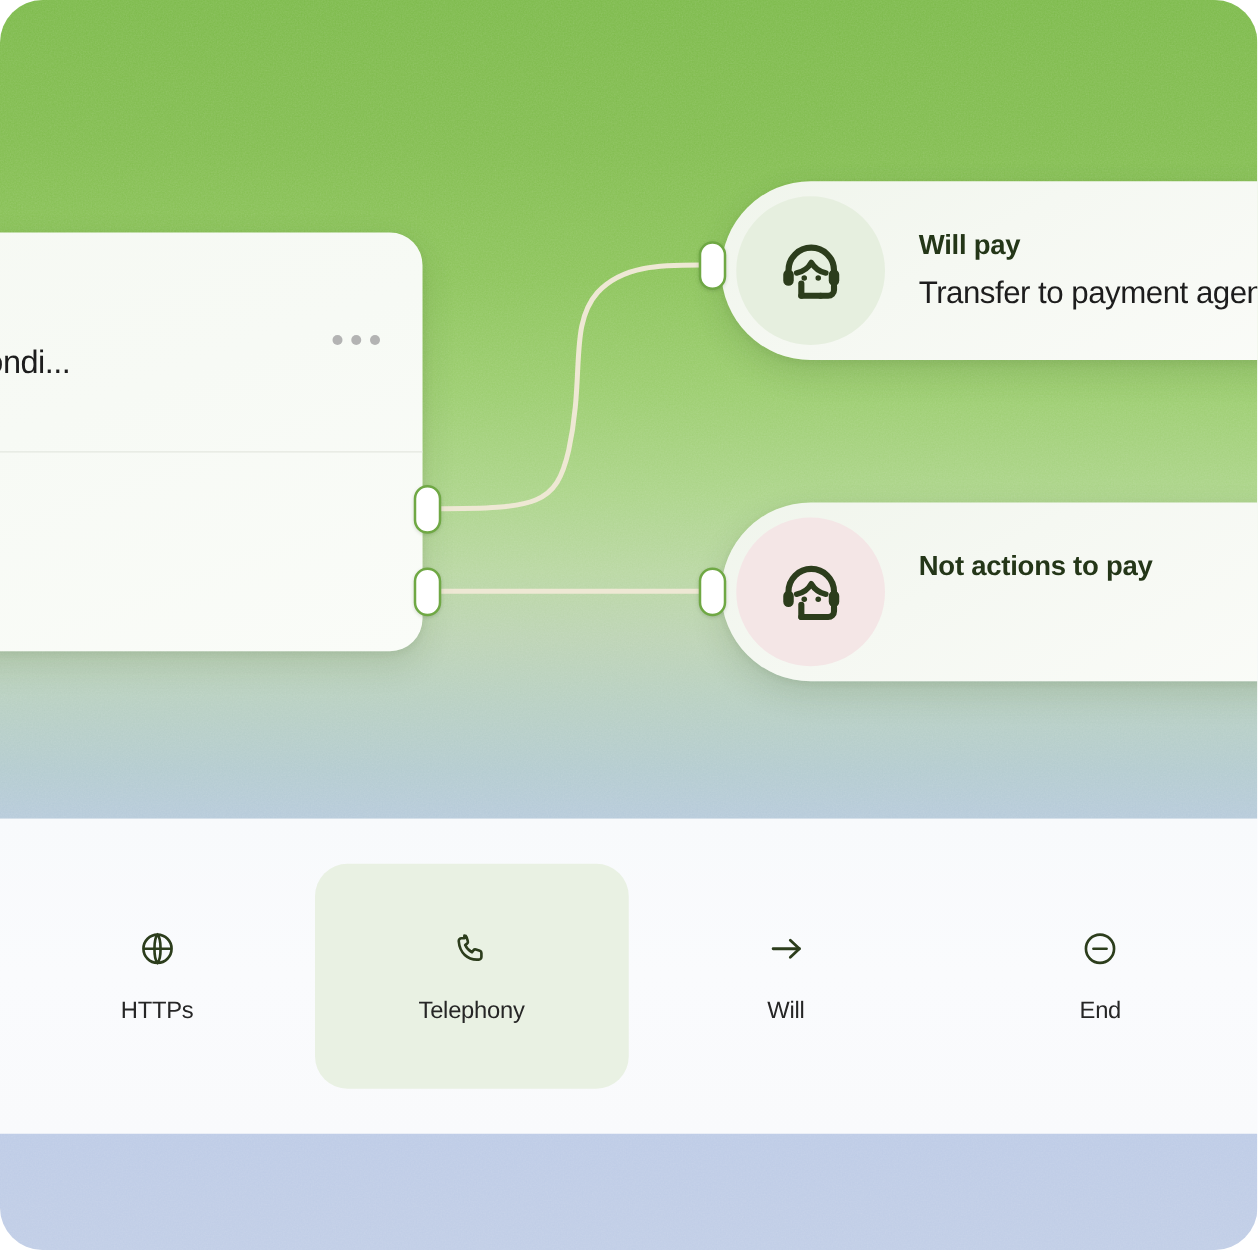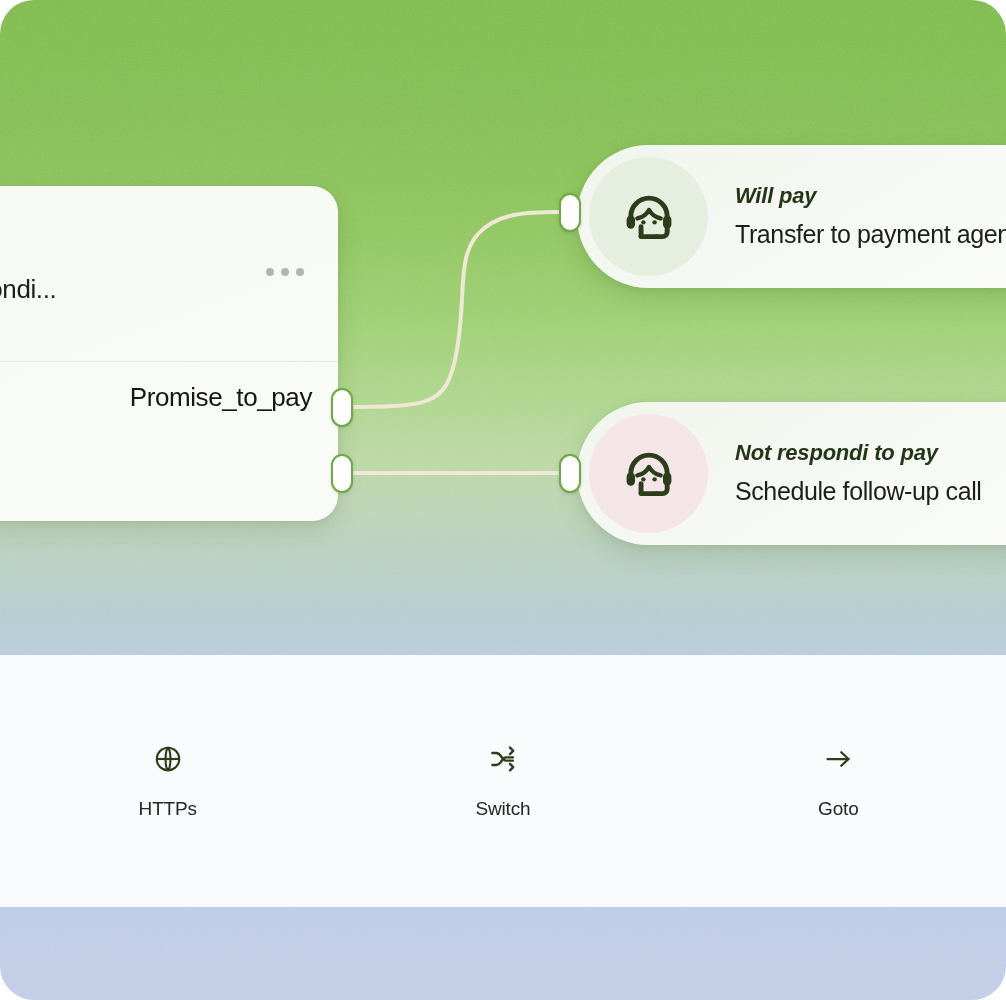--- a/index.html
+++ b/index.html
@@ -56,21 +56,21 @@
   .tcard{position:absolute;left:577px;width:520px;height:143px;border-radius:72px;
          background:linear-gradient(150deg,#f0f5ec 0%,#f5f8f2 38%,#fbfcf9 100%);
          box-shadow:0 10px 26px rgba(40,70,25,.14),0 2px 6px rgba(40,70,25,.07);}
   #tcard-0{top:145px;}
   #tcard-1{top:402px;}
   .tcard .avatar{position:absolute;left:12px;top:12px;width:119px;height:119px;
                  border-radius:50%;display:flex;align-items:center;justify-content:center;}
   #tcard-0 .avatar{background:#e6efdf;}
   #tcard-1 .avatar{background:#f4e6e6;}
   .tcard .ttitle{position:absolute;left:158px;top:38px;font-size:22px;font-weight:700;
-                 color:#243618;letter-spacing:-.2px;white-space:nowrap;font-style:italic;}
+                 color:#243618;letter-spacing:-.2px;white-space:nowrap;}
   .tcard .tsub{position:absolute;left:158px;top:75px;font-size:25px;font-weight:400;
                color:#1d1d1d;letter-spacing:-.4px;white-space:nowrap;}
 
   
   #toolbar{position:absolute;left:0;top:655px;width:1006px;height:252px;
            background:linear-gradient(180deg,#f8fafc 0%,#fafbfd 50%,#f9fafc 100%);}
   #tools{position:absolute;left:0;top:0;width:1006px;height:252px;display:flex;
          align-items:center;}
   .tool{position:relative;flex:1 1 0;height:180px;display:flex;flex-direction:column;
         align-items:center;justify-content:center;gap:22px;border-radius:26px;
@@ -112,23 +112,20 @@
 
         <div class="node-sub">e actions respondi...</div>
         <div id="node-menu">
           <i></i>
           <i></i>
           <i></i>
         </div>
       </div>
       <div id="node-divider"></div>
 
-      <div class="out-row" id="out-0">
-        <span class="lbl">Promise_to_pay</span>
-      </div>
     </div>
 
     <div class="port" style="left:331px;top:388px"></div>
     <div class="port" style="left:331px;top:454px"></div>
 
     <div class="tcard" id="tcard-0">
       <div class="avatar">
         <svg width="56" height="56" viewBox="0 0 24 24" fill="none">
           <path d="M4.2 12.6v-0.9a7.8 7.8 0 0 1 15.6 0v0.9" stroke="#2c3d1c" stroke-width="2.1" stroke-linecap="round"></path>
           <rect x="2.4" y="11.4" width="3.6" height="5.6" rx="1.8" fill="#2c3d1c"></rect>
@@ -153,64 +150,69 @@
           <rect x="2.4" y="11.4" width="3.6" height="5.6" rx="1.8" fill="#2c3d1c"></rect>
           <rect x="18" y="11.4" width="3.6" height="5.6" rx="1.8" fill="#2c3d1c"></rect>
           <path d="M19.8 17v1.4a2 2 0 0 1-2 2h-2.6" stroke="#2c3d1c" stroke-width="2.1" stroke-linecap="round" stroke-linejoin="round"></path>
           <path d="M15.2 20.4H8.6" stroke="#2c3d1c" stroke-width="2.1" stroke-linecap="round"></path>
           <path d="M8.6 20.4v-4.2" stroke="#2c3d1c" stroke-width="2.1" stroke-linecap="round"></path>
           <path d="M7 12.6c2.4-0.5 4.1-1.9 5-3.6 1 1.7 2.6 3.1 5 3.6" stroke="#2c3d1c" stroke-width="1.9" stroke-linecap="round" stroke-linejoin="round"></path>
           <circle cx="9.6" cy="14.3" r="0.95" fill="#2c3d1c"></circle>
           <circle cx="14.4" cy="14.3" r="0.95" fill="#2c3d1c"></circle>
         </svg>
       </div>
-      <div class="ttitle">Not respondi to pay</div>
-      <div class="tsub">Schedule follow-up call</div>
+      <div class="ttitle">Not actions to pay</div>
     </div>
     <div class="port" style="left:559px;top:454px"></div>
   </div>
 
   <div id="toolbar">
     <div id="tools">
 
       <div class="tool">
         <span class="ti">
           <svg width="30" height="30" viewBox="0 0 24 24" fill="none">
             <circle cx="12" cy="12" r="9" stroke="#2c3d1c" stroke-width="1.7"></circle>
             <path d="M3 12h18" stroke="#2c3d1c" stroke-width="1.7"></path>
             <path d="M12 3c2.6 2.6 2.6 15.4 0 18-2.6-2.6-2.6-15.4 0-18z" stroke="#2c3d1c" stroke-width="1.7"></path>
           </svg>
         </span>
         <span class="tl">HTTPs</span>
       </div>
 
-
-
-      <div class="tool">
-        <span class="ti">
-          <svg width="30" height="30" viewBox="0 0 24 24" fill="none">
-            <path d="M3.5 7.2h3.2c1.6 0 2.6 1 3.6 2.4 1.2 1.7 2.2 3.7 4 3.7h5.6" stroke="#2c3d1c" stroke-width="1.9" stroke-linecap="round" stroke-linejoin="round"></path>
-            <path d="M3.5 16.8h3.2c1.6 0 2.6-1 3.6-2.4 1.2-1.7 2.2-3.7 4-3.7h5.6" stroke="#2c3d1c" stroke-width="1.9" stroke-linecap="round" stroke-linejoin="round"></path>
-            <path d="M17.6 8.1l2.6-2.6-2.6-2.6" stroke="#2c3d1c" stroke-width="1.9" stroke-linecap="round" stroke-linejoin="round"></path>
-            <path d="M17.6 15.9l2.6 2.6-2.6 2.6" stroke="#2c3d1c" stroke-width="1.9" stroke-linecap="round" stroke-linejoin="round"></path>
-          </svg>
-        </span>
-        <span class="tl">Switch</span>
-      </div>
+      <div class="tool sel">
+        <span class="ti">
+          <svg width="30" height="30" viewBox="0 0 24 24" fill="none">
+            <path d="M7.6 3.6c.7 0 1.2.4 1.4 1l.8 2.5c.2.6 0 1.2-.5 1.6l-1.2.9c.9 2 2.4 3.6 4.4 4.6l.9-1.2c.4-.5 1-.7 1.6-.5l2.5.8c.6.2 1 .8 1 1.4v2.5c0 1-.8 1.8-1.8 1.7C9.5 19.4 4.6 14.5 4 7.2c-.1-1 .7-1.9 1.7-1.9h1.9z" stroke="#2c3d1c" stroke-width="1.7" stroke-linejoin="round"></path>
+          </svg>
+        </span>
+        <span class="tl">Telephony</span>
+      </div>
+
+
 
       <div class="tool">
         <span class="ti">
           <svg width="30" height="30" viewBox="0 0 24 24" fill="none">
             <path d="M3.6 12h16.8" stroke="#2c3d1c" stroke-width="1.8" stroke-linecap="round"></path>
             <path d="M14.6 6.6L20.4 12l-5.8 5.4" stroke="#2c3d1c" stroke-width="1.8" stroke-linecap="round" stroke-linejoin="round"></path>
           </svg>
         </span>
-        <span class="tl">Goto</span>
-      </div>
-
+        <span class="tl">Will</span>
+      </div>
+
+      <div class="tool">
+        <span class="ti">
+          <svg width="30" height="30" viewBox="0 0 24 24" fill="none">
+            <circle cx="12" cy="12" r="9" stroke="#2c3d1c" stroke-width="1.7"></circle>
+            <path d="M7.8 12h8.4" stroke="#2c3d1c" stroke-width="1.7" stroke-linecap="round"></path>
+          </svg>
+        </span>
+        <span class="tl">End</span>
+      </div>
 
     </div>
   </div>
 
   <div id="bottom-strip">
     <svg class="noise" width="1006" height="93">
         <rect width="1006" height="93" filter="url(#grain)" opacity="0.5"></rect>
       </svg>
   </div>
 

